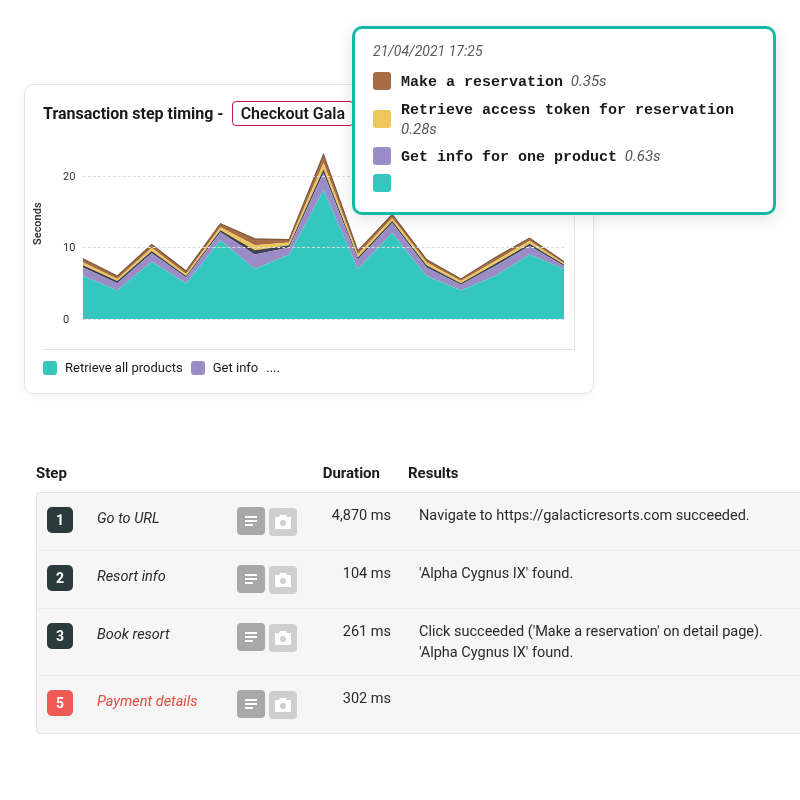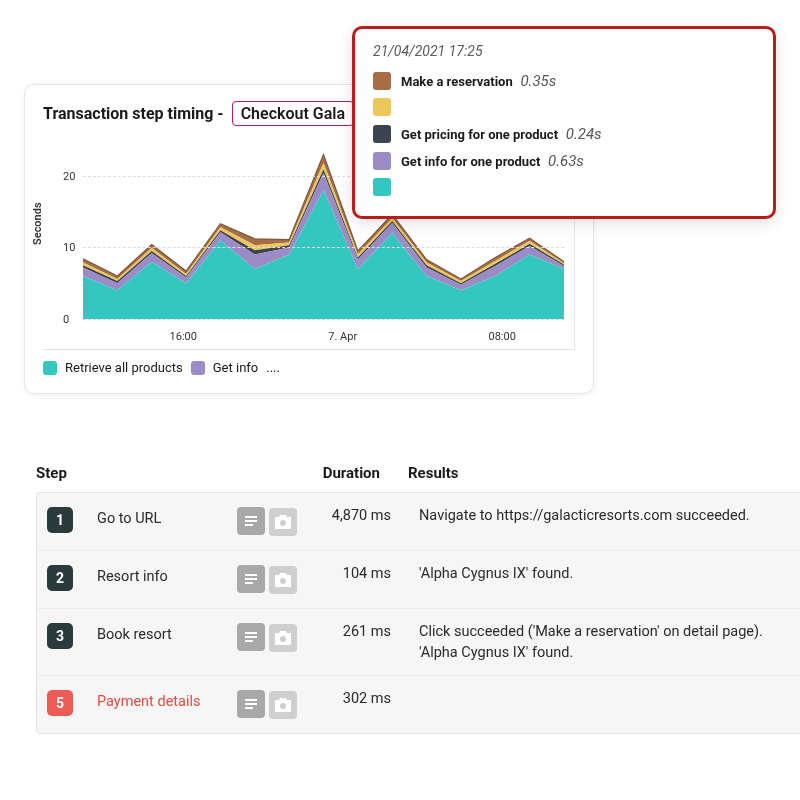--- a/index.html
+++ b/index.html
@@ -88,21 +88,21 @@
     width: 14px; height: 14px;
     border-radius: 3px;
     display: inline-block;
   }
   .tooltip-card {
     position: absolute;
     left: 352px;
     top: 26px;
     width: 424px;
     background: #fff;
-    border: 3px solid #b91c1c;
+    border: 3px solid #14b8a6;
     border-radius: 10px;
     padding: 14px 18px 16px 18px;
     box-shadow: 0 4px 16px rgba(0,0,0,0.12);
   }
   .tooltip-ts {
     font-style: italic;
     color: #5a5a5a;
     font-size: 14px;
     margin-bottom: 8px;
   }
@@ -112,21 +112,22 @@
     gap: 10px;
     padding: 4px 0;
   }
   .tooltip-swatch {
     width: 18px; height: 18px;
     border-radius: 3px;
     flex-shrink: 0;
   }
   .tooltip-label {
     font-weight: 700;
-    font-size: 13px;
+    font-size: 15px;
+    font-family: Liberation Mono, monospace;
   }
   .tooltip-val {
     font-weight: 400;
     color: #555;
     font-size: 15px;
     margin-left: 4px;
     font-style: italic;
   }
   .steps-panel {
     position: absolute;
@@ -134,21 +135,21 @@
     top: 454px;
     width: 780px;
   }
   .steps-header {
     display: flex;
     font-weight: 700;
     font-size: 15px;
     padding: 10px 0;
   }
   .col-step { width: 50px; }
-  .col-name { width: 140px; }
+  .col-name { width: 140px; font-style: italic; }
   .col-icons { width: 82px; }
   .col-duration { width: 100px; text-align: right; padding-right: 28px;}
   .col-results { flex: 1; }
   .steps-rows {
     background: #f6f6f6;
     border: 1px solid #e5e5e5;
     border-radius: 4px;
   }
   .step-row {
     display: flex;
@@ -204,48 +205,40 @@
           <path d="M 0 136.8 L 34.285714285714285 151.2 L 68.57142857142857 122.4 L 102.85714285714285 144 L 137.14285714285714 100.8 L 171.42857142857144 129.6 L 205.7142857142857 115.2 L 240 50.400000000000006 L 274.2857142857143 129.6 L 308.5714285714286 93.60000000000001 L 342.8571428571429 136.8 L 377.1428571428571 151.2 L 411.4285714285714 136.8 L 445.7142857142857 115.2 L 480 129.6 L 480 180 L 445.7142857142857 180 L 411.4285714285714 180 L 377.1428571428571 180 L 342.8571428571429 180 L 308.5714285714286 180 L 274.2857142857143 180 L 240 180 L 205.7142857142857 180 L 171.42857142857144 180 L 137.14285714285714 180 L 102.85714285714285 180 L 68.57142857142857 180 L 34.285714285714285 180 L 0 180 Z" fill="#34c7bf" stroke="#34c7bf" stroke-width="0"></path>
           <path d="M 0 119.52 L 34.285714285714285 136.8 L 68.57142857142857 105.11999999999999 L 102.85714285714285 131.76 L 137.14285714285714 84.24 L 171.42857142857144 99.36000000000001 L 205.7142857142857 100.07999999999998 L 240 14.400000000000034 L 274.2857142857143 111.6 L 308.5714285714286 74.87999999999998 L 342.8571428571429 120.24 L 377.1428571428571 139.68 L 411.4285714285714 118.08000000000001 L 445.7142857142857 98.64 L 480 122.4" fill="none" stroke="#7a5a3d" stroke-width="1.2"></path>
         </svg>
     <div class="grid-line" style="top: 100%;"></div>
         <div class="grid-tick" style="top: 100%;">0</div>
         <div class="grid-line" style="top: 60%;"></div>
         <div class="grid-tick" style="top: 60%;">10</div>
         <div class="grid-line" style="top: 20%;"></div>
         <div class="grid-tick" style="top: 20%;">20</div>
       </div>
-    <div class="xlabels">
-      <span style="margin-left:18%">16:00</span>
-      <span>7. Apr</span>
-      <span style="margin-right:10%">08:00</span>
-    </div>
   </div>
   <div class="legend-inline">
     <span class="swatch" style="background:#34c7bf"></span>
     <span>Retrieve all products</span>
     <span class="swatch" style="background:#9b8cc7"></span>
     <span>Get info</span>
     <span>....</span>
   </div>
 </div>
 
 <div class="tooltip-card">
   <div class="tooltip-ts">21/04/2021 17:25</div>
   <div id="tooltip-items">
       <div class="tooltip-item">
         <span class="tooltip-swatch" style="background:#a76d47"></span>
         <span><span class="tooltip-label">Make a reservation</span><span class="tooltip-val"> 0.35s</span></span>
       </div>
       <div class="tooltip-item">
         <span class="tooltip-swatch" style="background:#eec75c"></span>
-      </div>
-      <div class="tooltip-item">
-        <span class="tooltip-swatch" style="background:#3c4450"></span>
-        <span><span class="tooltip-label">Get pricing for one product</span><span class="tooltip-val"> 0.24s</span></span>
+        <span><span class="tooltip-label">Retrieve access token for reservation</span><span class="tooltip-val"> 0.28s</span></span>
       </div>
       <div class="tooltip-item">
         <span class="tooltip-swatch" style="background:#9b8cc7"></span>
         <span><span class="tooltip-label">Get info for one product</span><span class="tooltip-val"> 0.63s</span></span>
       </div>
       <div class="tooltip-item">
         <span class="tooltip-swatch" style="background:#34c7bf"></span>
       </div>
     </div>
 </div>

